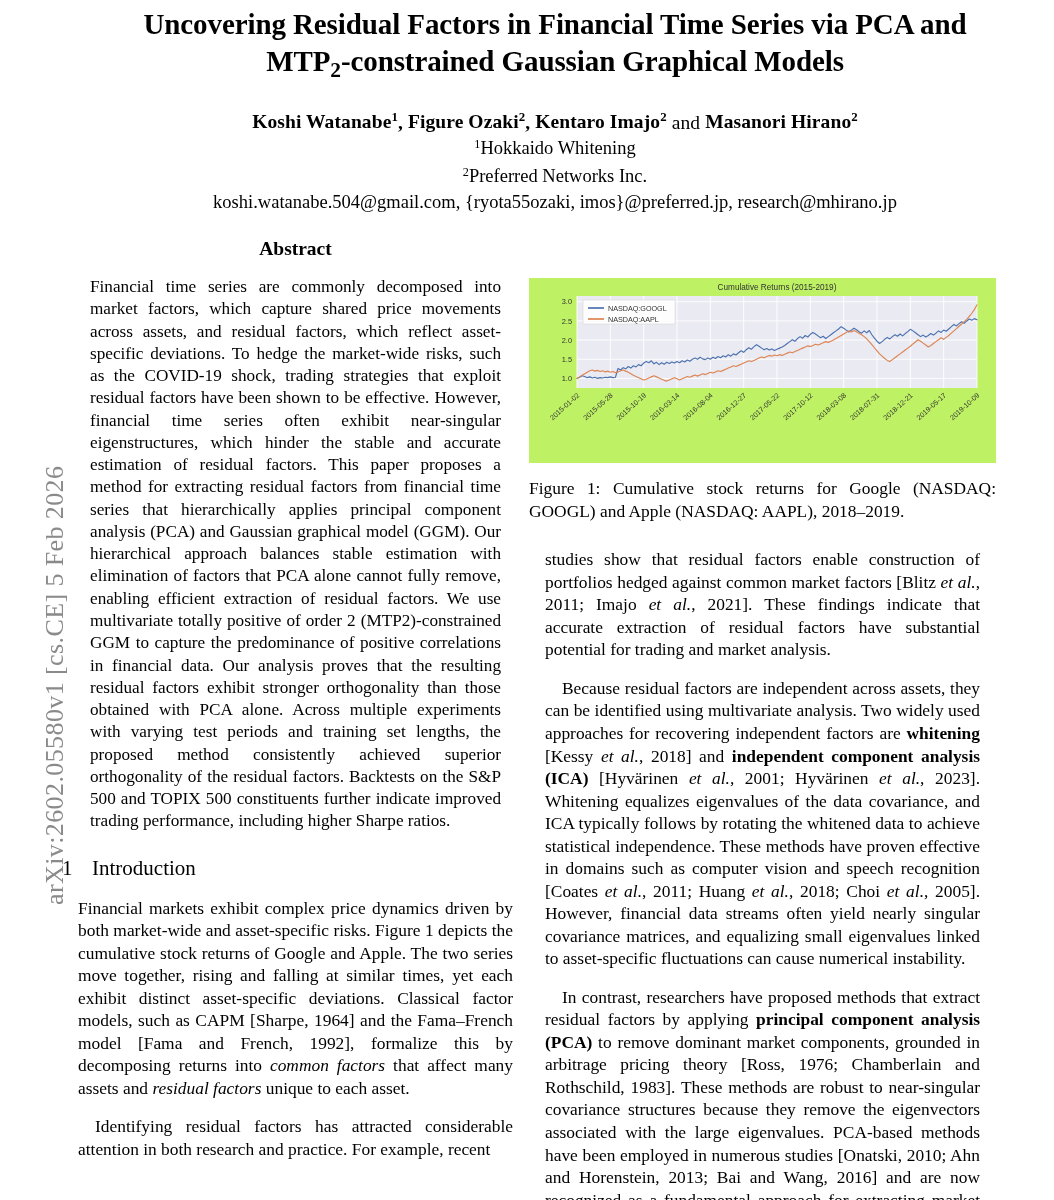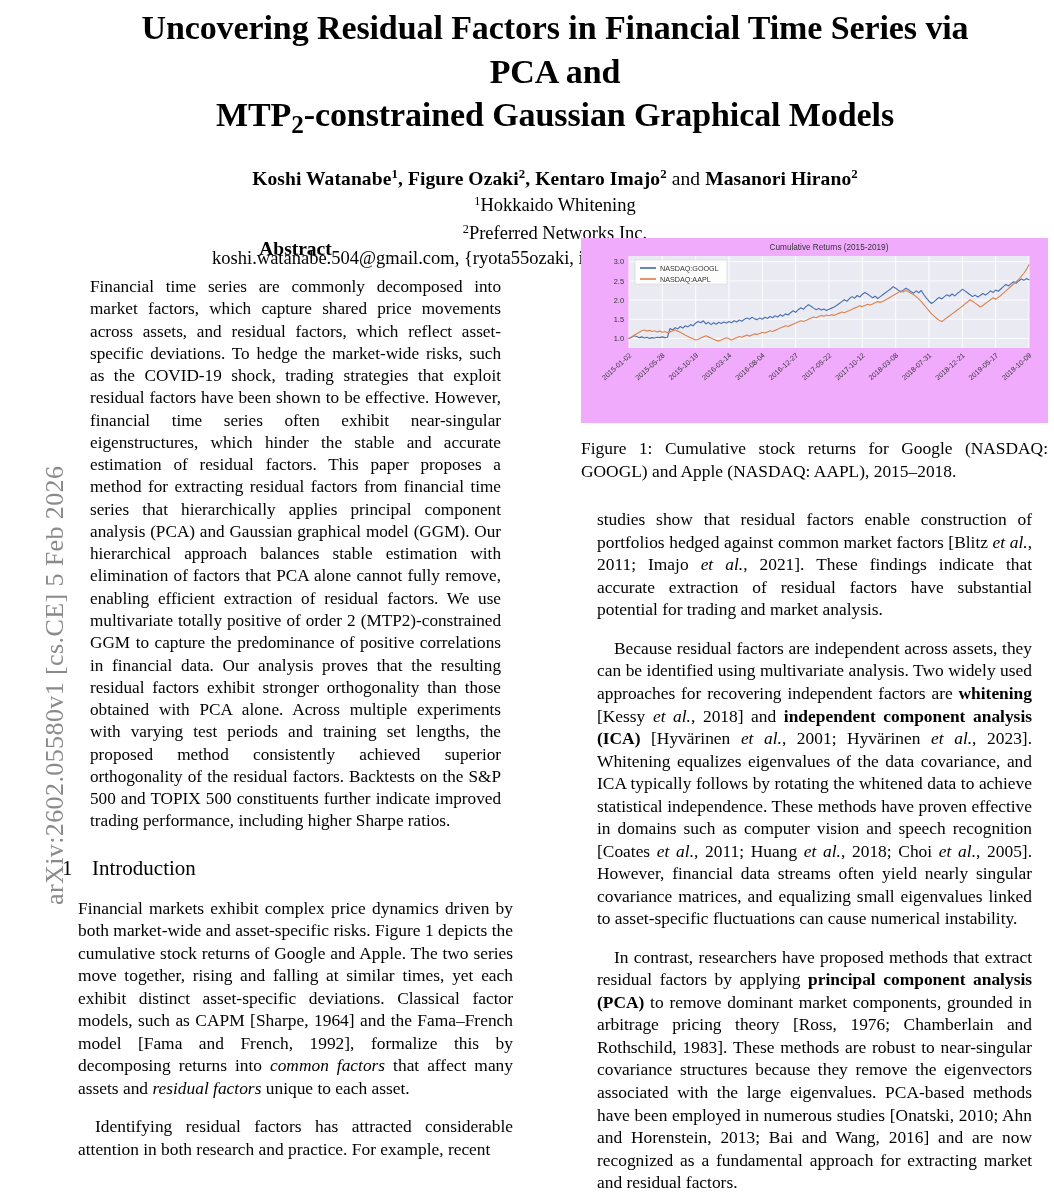--- a/index.html
+++ b/index.html
@@ -43,21 +43,21 @@
     width: 998px;
     height: 1200px;
   }
 
   
   #title-block {
     padding-top: 6px;
     text-align: center;
   }
   #paper-title {
-    font-size: 34px;
+    font-size: 29px;
     font-weight: bold;
     line-height: 1.28;
     margin: 0 auto;
     width: 880px;
     letter-spacing: -0.1px;
   }
   #paper-title .sub { font-size: 0.74em; vertical-align: -0.28em; }
 
   #author-line {
     margin-top: 26px;
@@ -84,21 +84,20 @@
   }
 
   
   #columns {
     position: absolute;
     top: 238px;
     left: 6px;
     width: 986px;
     height: 962px;
     display: flex;
-    gap: 52px;
   }
   .column {
     width: 467px;
     position: relative;
   }
 
   
   #abstract-heading {
     text-align: center;
     font-size: 19.5px;
@@ -129,21 +128,22 @@
 
   em.it { font-style: italic; }
   strong.bd { font-weight: bold; }
 
   
   #figure-1 { margin: 0 0 0 0; }
   .figure-canvas {
     width: 467px;
     height: 185px;
     position: relative;
-    background: #f0abfc;
+    background: #bef264;
+    margin-top: 40px;
   }
   #chart-svg { display: block; }
   #figure-caption {
     margin-top: 14px;
     font-size: 17.4px;
     line-height: 1.3;
     text-align: justify;
   }
   #right-col-text { margin-top: 26px; }
 </style>
@@ -169,21 +169,21 @@
         <span>Figure Ozaki</span><span class="sup">2</span></span>,
       <span>
         <span>Kentaro Imajo</span><span class="sup">2</span></span>
       <span class="conj">and</span>
       <span>
         <span>Masanori Hirano</span><span class="sup">2</span></span>
     </div>
 
     <div class="affil"><span class="sup">1</span><span>Hokkaido Whitening</span></div>
     <div class="affil"><span class="sup">2</span><span>Preferred Networks Inc.</span></div>
-    <div id="emails">koshi.watanabe.504@gmail.com, {ryota55ozaki, imos}@strategies.jp, research@mhirano.jp</div>
+    <div id="emails">koshi.watanabe.504@gmail.com, {ryota55ozaki, imos}@preferred.jp, research@mhirano.jp</div>
   </div>
 
   <div id="columns">
 
     <div class="column" id="left-column">
 
       <div id="abstract-heading">Abstract</div>
       <div class="abstract-body">
         <p class="body-text"><span>Financial time series are commonly decomposed into market factors, which capture shared price movements across assets, and residual factors, which reflect asset-specific deviations. To hedge the market-wide risks, such as the COVID-19 shock, trading strategies that exploit residual factors have been shown to be effective. However, financial time series often exhibit near-singular eigenstructures, which hinder the stable and accurate estimation of residual factors. This paper proposes a method for extracting residual factors from financial time series that hierarchically applies principal component analysis (PCA) and Gaussian graphical model (GGM). Our hierarchical approach balances stable estimation with elimination of factors that PCA alone cannot fully remove, enabling efficient extraction of residual factors. We use multivariate totally positive of order 2 (MTP2)-constrained GGM to capture the predominance of positive correlations in financial data. Our analysis proves that the resulting residual factors exhibit stronger orthogonality than those obtained with PCA alone. Across multiple experiments with varying test periods and training set lengths, the proposed method consistently achieved superior orthogonality of the residual factors. Backtests on the S&amp;P 500 and TOPIX 500 constituents further indicate improved trading performance, including higher Sharpe ratios.</span></p>
       </div>
@@ -263,21 +263,21 @@
                 <rect x="54" y="22" width="92" height="24" fill="#ffffff" stroke="#cccccc" stroke-width="0.5" opacity="0.92"></rect>
                 <line x1="59" y1="30" x2="75" y2="30" stroke="#4c72b0" stroke-width="1.7"></line>
                 <text x="79" y="32.6" font-family="Liberation Sans, sans-serif" font-size="7.2" fill="#333333">NASDAQ:GOOGL</text>
                 <line x1="59" y1="41" x2="75" y2="41" stroke="#dd8452" stroke-width="1.7"></line>
                 <text x="79" y="43.6" font-family="Liberation Sans, sans-serif" font-size="7.2" fill="#333333">NASDAQ:AAPL</text>
               </g>
           </svg>
         </div>
         <figcaption id="figure-caption">
           <span>Figure 1:</span>
-          <span>Cumulative stock returns for Google (NASDAQ: GOOGL) and Apple (NASDAQ: AAPL), 2015–2018.</span>
+          <span>Cumulative stock returns for Google (NASDAQ: GOOGL) and Apple (NASDAQ: AAPL), 2018–2019.</span>
         </figcaption>
       </figure>
 
       <div id="right-col-text">
         <p class="body-text" style="text-indent:0;"><span>studies show that residual factors enable construction of portfolios hedged against common market factors [Blitz </span><em class="it">et al.</em><span>, 2011; Imajo </span><em class="it">et al.</em><span>, 2021]. These findings indicate that accurate extraction of residual factors have substantial potential for trading and market analysis.</span></p>
 
         <p class="body-text"><span>Because residual factors are independent across assets, they can be identified using multivariate analysis. Two widely used approaches for recovering independent factors are </span><strong class="bd">whitening</strong><span> [Kessy </span><em class="it">et al.</em><span>, 2018] and </span><strong class="bd">independent component analysis (ICA)</strong><span> [Hyvärinen </span><em class="it">et al.</em><span>, 2001; Hyvärinen </span><em class="it">et al.</em><span>, 2023]. Whitening equalizes eigenvalues of the data covariance, and ICA typically follows by rotating the whitened data to achieve statistical independence. These methods have proven effective in domains such as computer vision and speech recognition [Coates </span><em class="it">et al.</em><span>, 2011; Huang </span><em class="it">et al.</em><span>, 2018; Choi </span><em class="it">et al.</em><span>, 2005]. However, financial data streams often yield nearly singular covariance matrices, and equalizing small eigenvalues linked to asset-specific fluctuations can cause numerical instability.</span></p>
 
         <p class="body-text"><span>In contrast, researchers have proposed methods that extract residual factors by applying </span><strong class="bd">principal component analysis (PCA)</strong><span> to remove dominant market components, grounded in arbitrage pricing theory [Ross, 1976; Chamberlain and Rothschild, 1983]. These methods are robust to near-singular covariance structures because they remove the eigenvectors associated with the large eigenvalues. PCA-based methods have been employed in numerous studies [Onatski, 2010; Ahn and Horenstein, 2013; Bai and Wang, 2016] and are now recognized as a fundamental approach for extracting market and residual factors.</span></p>
 

